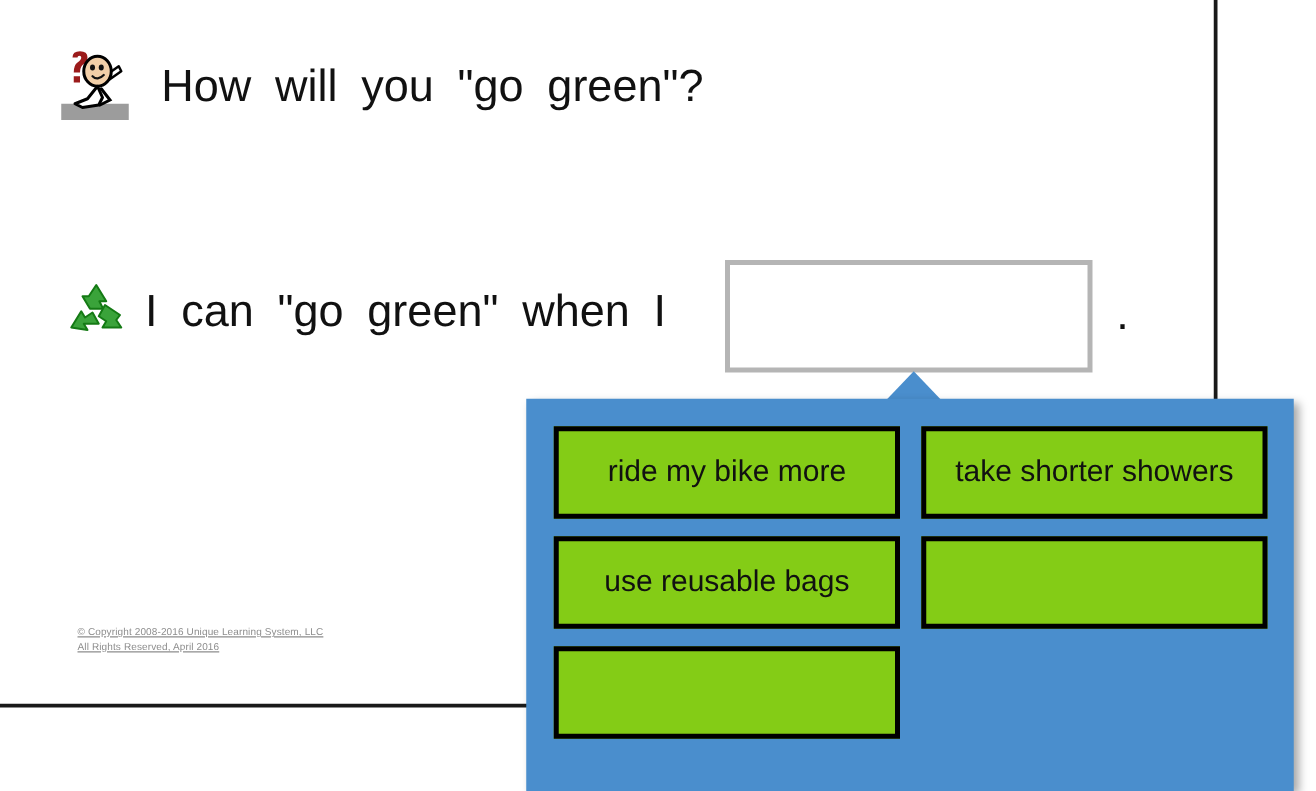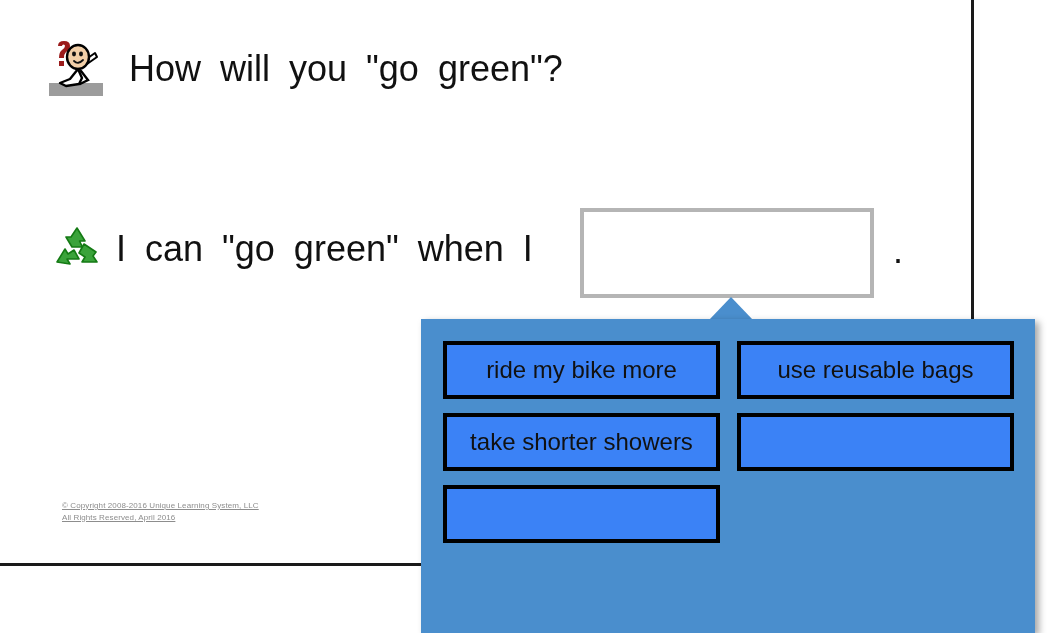--- a/index.html
+++ b/index.html
@@ -115,24 +115,24 @@
     border-right: 22px solid transparent;
     border-bottom: 23px solid #4a8ecd;
   }
   .choices-grid {
     display: grid;
     grid-template-columns: 277px 277px;
     column-gap: 17px;
     row-gap: 14px;
   }
   .choice-card {
-    background: #3b82f6;
+    background: #84cc16;
     border: 4px solid #000000;
     box-sizing: border-box;
-    height: 58px;
+    height: 74px;
     display: flex;
     align-items: center;
     justify-content: center;
     text-align: center;
     padding: 2px 6px;
   }
   .choice-label {
     font-size: 24px;
     color: #111111;
     line-height: 1.12;
@@ -202,24 +202,24 @@
   <div class="blank-box" placeholder=""></div>
   <span class="blank-period">.</span>
 
   <div class="panel-pointer"></div>
   <div class="choices-panel">
     <div class="choices-grid">
       <div class="choice-card">
         <span class="choice-label">ride my bike more</span>
       </div>
       <div class="choice-card">
+        <span class="choice-label">take shorter showers</span>
+      </div>
+      <div class="choice-card">
         <span class="choice-label">use reusable bags</span>
-      </div>
-      <div class="choice-card">
-        <span class="choice-label">take shorter showers</span>
       </div>
       <div class="choice-card">
         <span class="choice-label"></span>
       </div>
       <div class="choice-card">
         <span class="choice-label"></span>
       </div>
     </div>
   </div>
 

